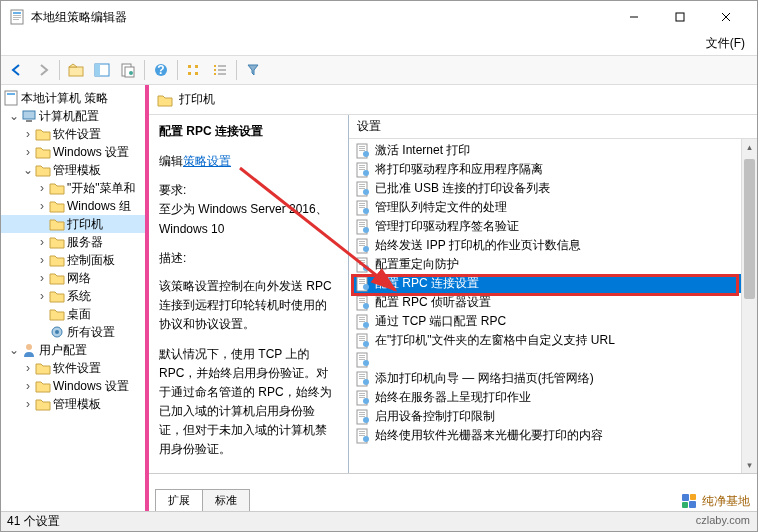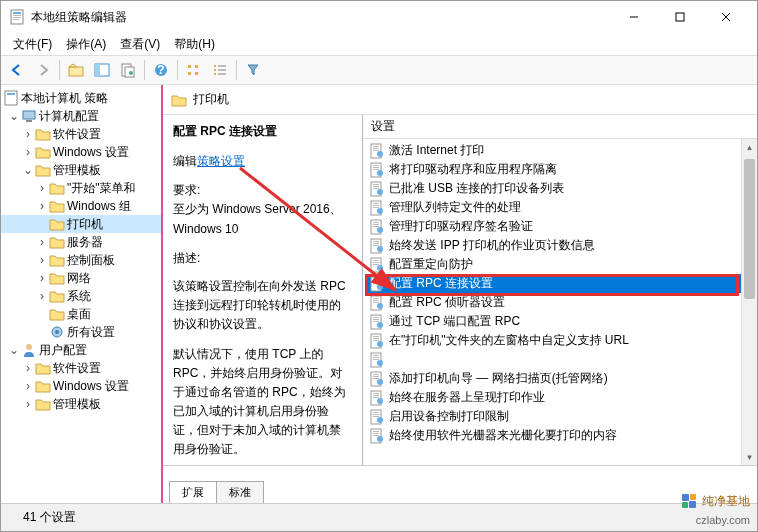--- a/index.html
+++ b/index.html
@@ -2,27 +2,27 @@
 <html><head>
 <meta charset="utf-8">
 <style>
 *{box-sizing:border-box;margin:0;padding:0;font-family:"Microsoft YaHei","Segoe UI",sans-serif;font-size:12px;}
 body{width:758px;height:532px;background:#fff;overflow:hidden;position:relative;}
 .window{width:758px;height:532px;border:1px solid #999;display:flex;flex-direction:column;background:#f0f0f0;}
 .titlebar{height:32px;display:flex;align-items:center;padding:0 8px;background:#fff;justify-content:center;}
 .titlebar .icon{width:16px;height:16px;margin-right:6px;}
 .titlebar .title{flex:1;font-size:12px;}
 .winbtn{width:46px;height:30px;display:flex;align-items:center;justify-content:center;}
-.menubar{height:22px;display:flex;align-items:flex-end;padding:0 6px;gap:2px;background:#fff;}
+.menubar{height:22px;display:flex;align-items:flex-end;padding:0 6px;gap:18px;background:#fff;flex-direction:column;}
 .menubar .item{padding:2px 6px;}
 .toolbar{height:30px;display:flex;align-items:center;padding:0 4px;gap:2px;border-top:1px solid #ddd;border-bottom:1px solid #ddd;background:#f8f8f8;}
 .tbtn{width:24px;height:24px;display:flex;align-items:center;justify-content:center;border-radius:2px;}
 .sep{width:1px;height:20px;background:#ccc;margin:0 2px;}
 .body{flex:1;display:flex;overflow:hidden;}
-.tree{width:162px;border-right:2px solid #ec4899;background:#fff;padding:4px 0;overflow:hidden;}
+.tree{width:148px;border-right:4px solid #ec4899;background:#fff;padding:4px 0;overflow:hidden;}
 .tree-row{display:flex;align-items:center;padding:1px 2px;height:18px;white-space:nowrap;}
 .tree-row .exp{width:14px;text-align:center;color:#555;}
 .tree-row .ticon{width:16px;height:16px;margin-right:2px;flex:none;}
 .tree-row.sel{background:#cce8ff;}
 .content{flex:1;display:flex;flex-direction:column;overflow:hidden;background:#fff;}
 .content-head{display:flex;align-items:center;padding:6px 8px;border-bottom:1px solid #ddd;}
 .content-head .ticon{width:16px;height:16px;margin-right:6px;}
 .content-body{flex:1;display:flex;overflow:hidden;}
 .desc{width:200px;padding:8px 10px;border-right:1px solid #abc;display:flex;flex-direction:column;position:relative;}
 .desc h3{font-size:12px;font-weight:bold;margin-bottom:12px;}
@@ -31,21 +31,21 @@
 .list{flex:1;display:flex;flex-direction:column;overflow:hidden;}
 .list-head{height:24px;border-bottom:1px solid #ddd;display:flex;align-items:center;padding:0 8px;background:#fff;}
 .list-body{flex:1;overflow:hidden;padding:2px;position:relative;}
 .list-row{display:flex;align-items:center;padding:1px 4px;height:19px;}
 .list-row .ticon{width:16px;height:16px;margin-right:4px;flex:none;}
 .list-row.sel{background:#0078d7;color:#fff;}
 .highlight-box{position:absolute;border:3px solid #e03030;pointer-events:none;}
 .tabs{height:38px;display:flex;align-items:flex-end;padding-left:6px;border-top:1px solid #ccc;background:#fff;}
 .tab{padding:3px 12px;border:1px solid #aaa;border-bottom:none;margin-right:-1px;background:#f4f4f4;font-size:11px;}
 .tab.active{background:#fff;}
-.status{height:28px;border-top:1px solid #ccc;display:flex;align-items:center;padding:0 22px;background:#f0f0f0;font-size:11px;}
+.status{height:20px;border-top:1px solid #ccc;display:flex;align-items:center;padding:0 6px;background:#f0f0f0;font-size:11px;}
 .arrow-annotation{position:absolute;pointer-events:none;z-index:100;}
 .watermark{position:absolute;right:8px;bottom:22px;display:flex;align-items:center;gap:4px;font-size:13px;color:#a16207;font-weight:500;}
 .watermark .wicon{width:18px;height:18px;}
 .watermark-link{position:absolute;right:8px;bottom:6px;font-size:11px;color:#666;}
 svg{display:block;}
 .scrollbar-v{position:absolute;right:0;top:0;bottom:0;width:16px;background:#f0f0f0;border-left:1px solid #ddd;}
 .scrollbar-v .thumb{position:absolute;left:2px;right:2px;top:20px;height:140px;background:#c0c0c0;border-radius:2px;}
 .scrollbar-v .arr{position:absolute;left:0;right:0;height:16px;display:flex;align-items:center;justify-content:center;color:#666;font-size:9px;}
 </style>
 </head>

